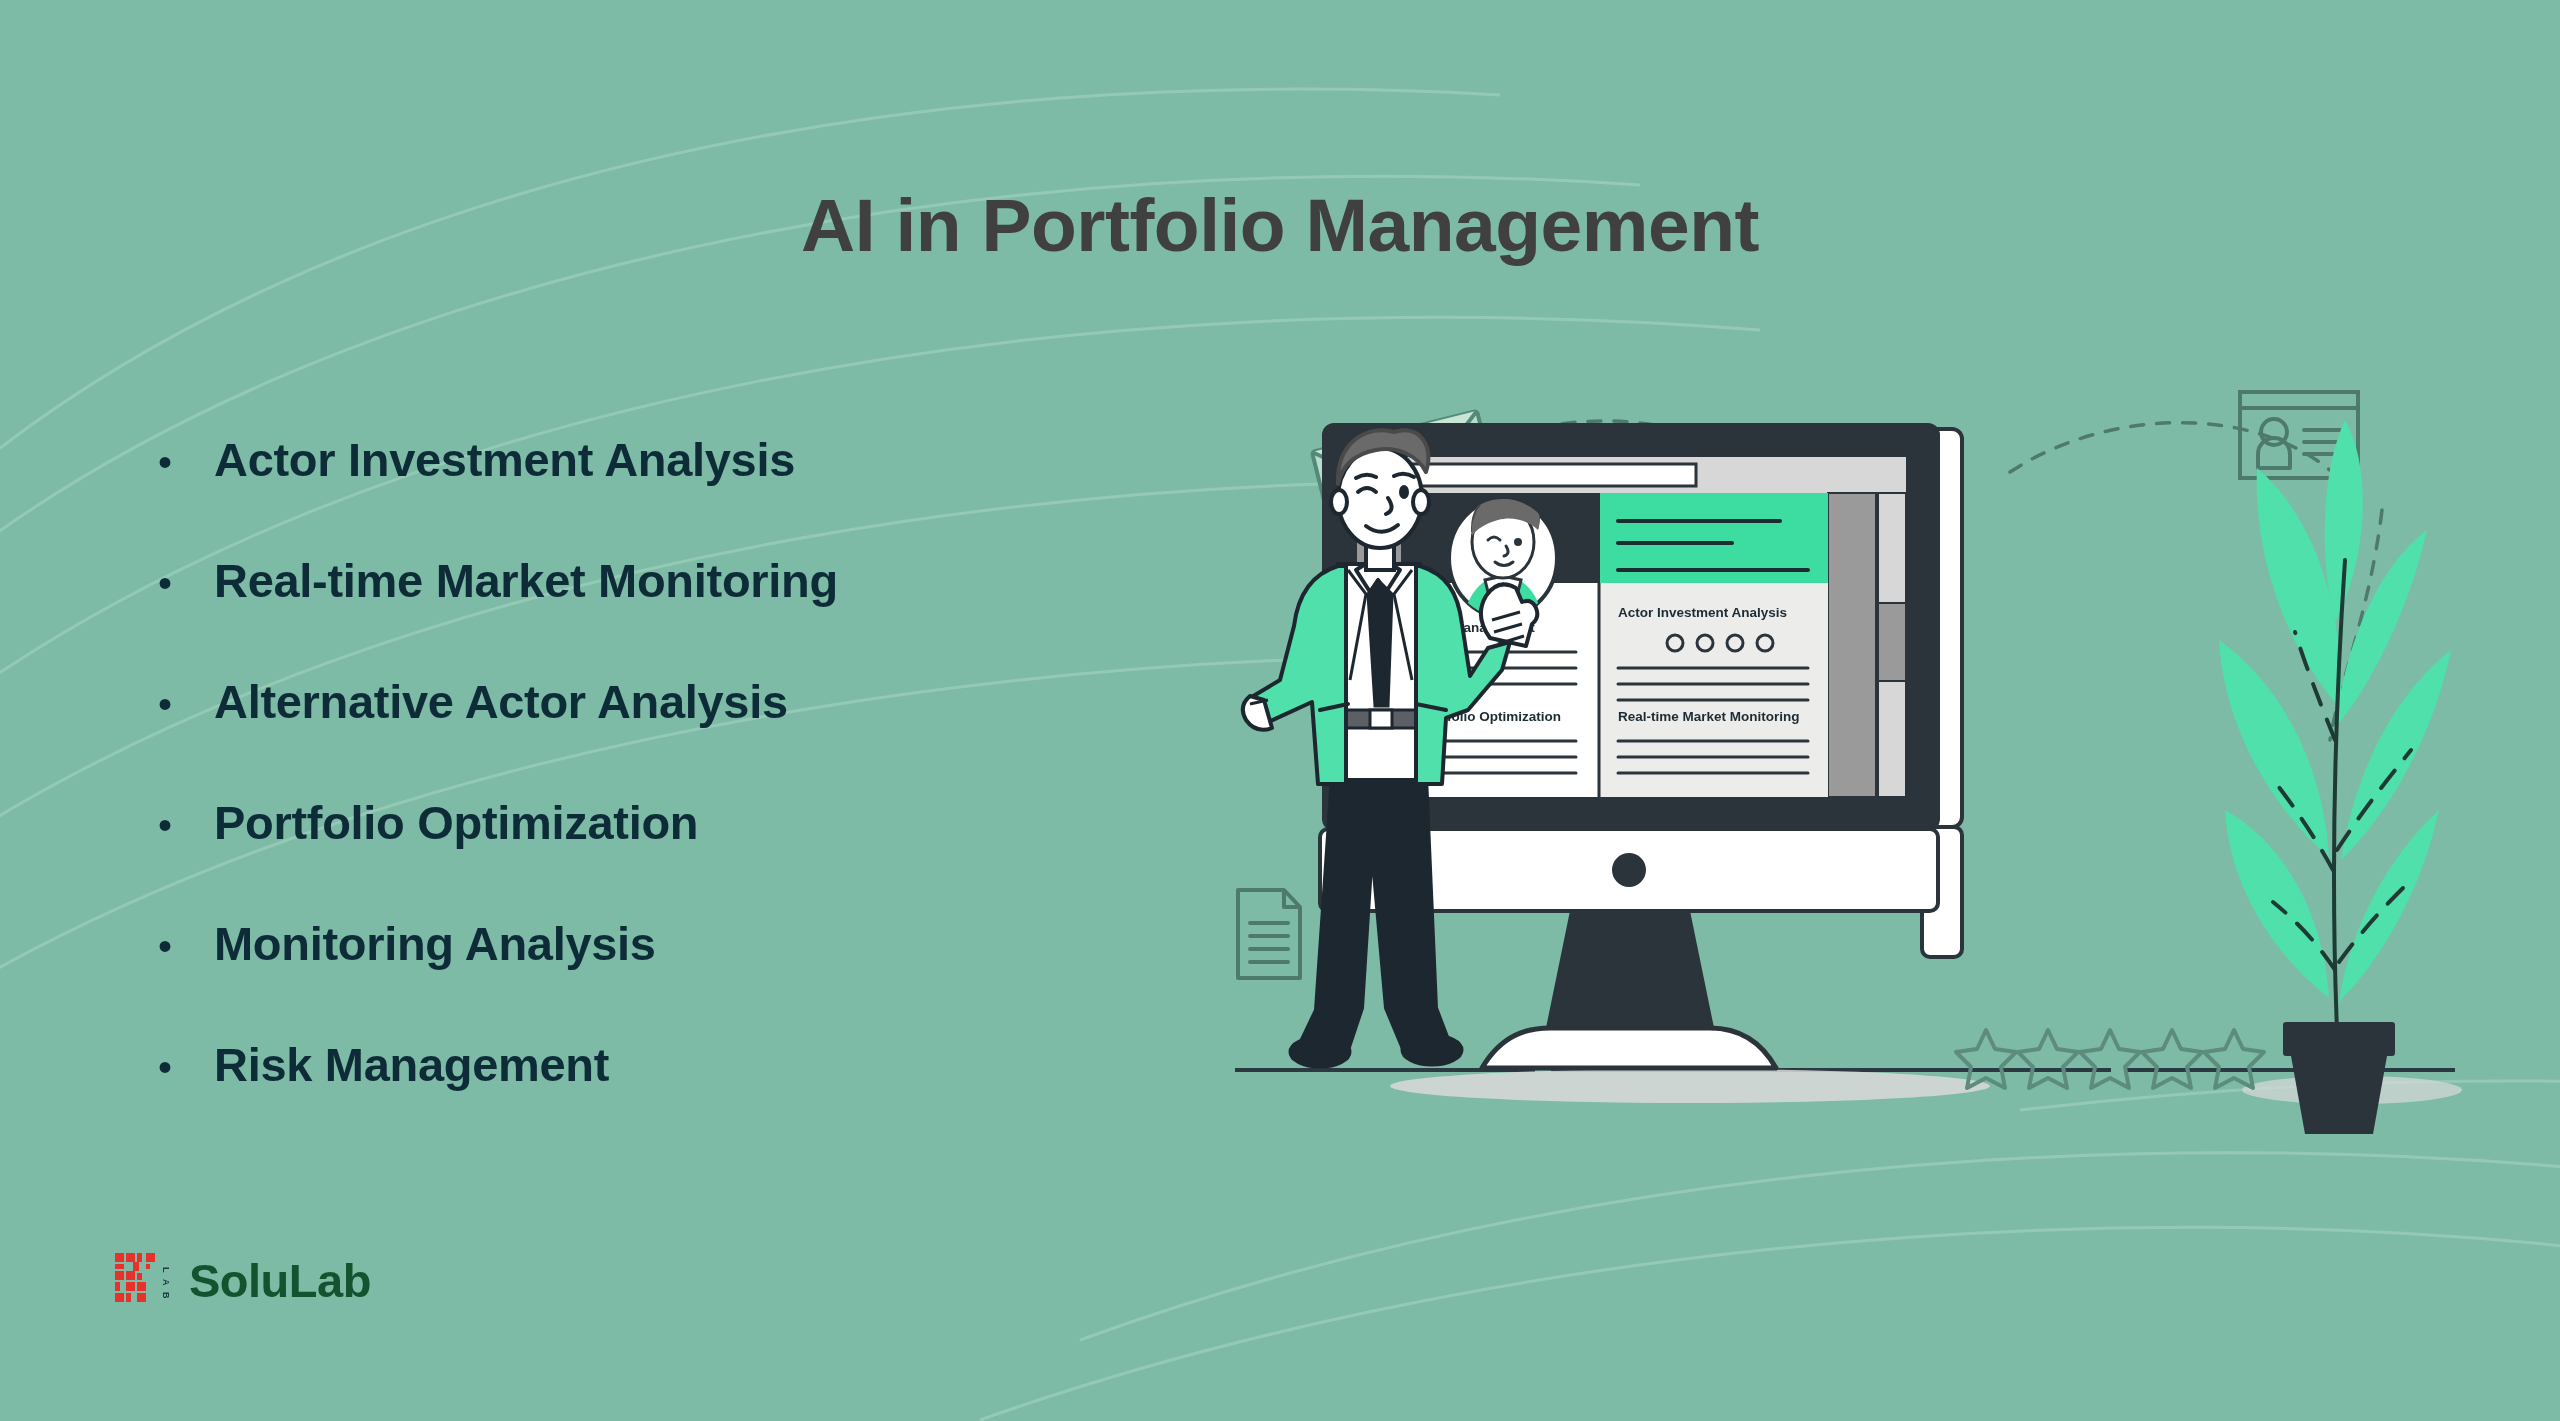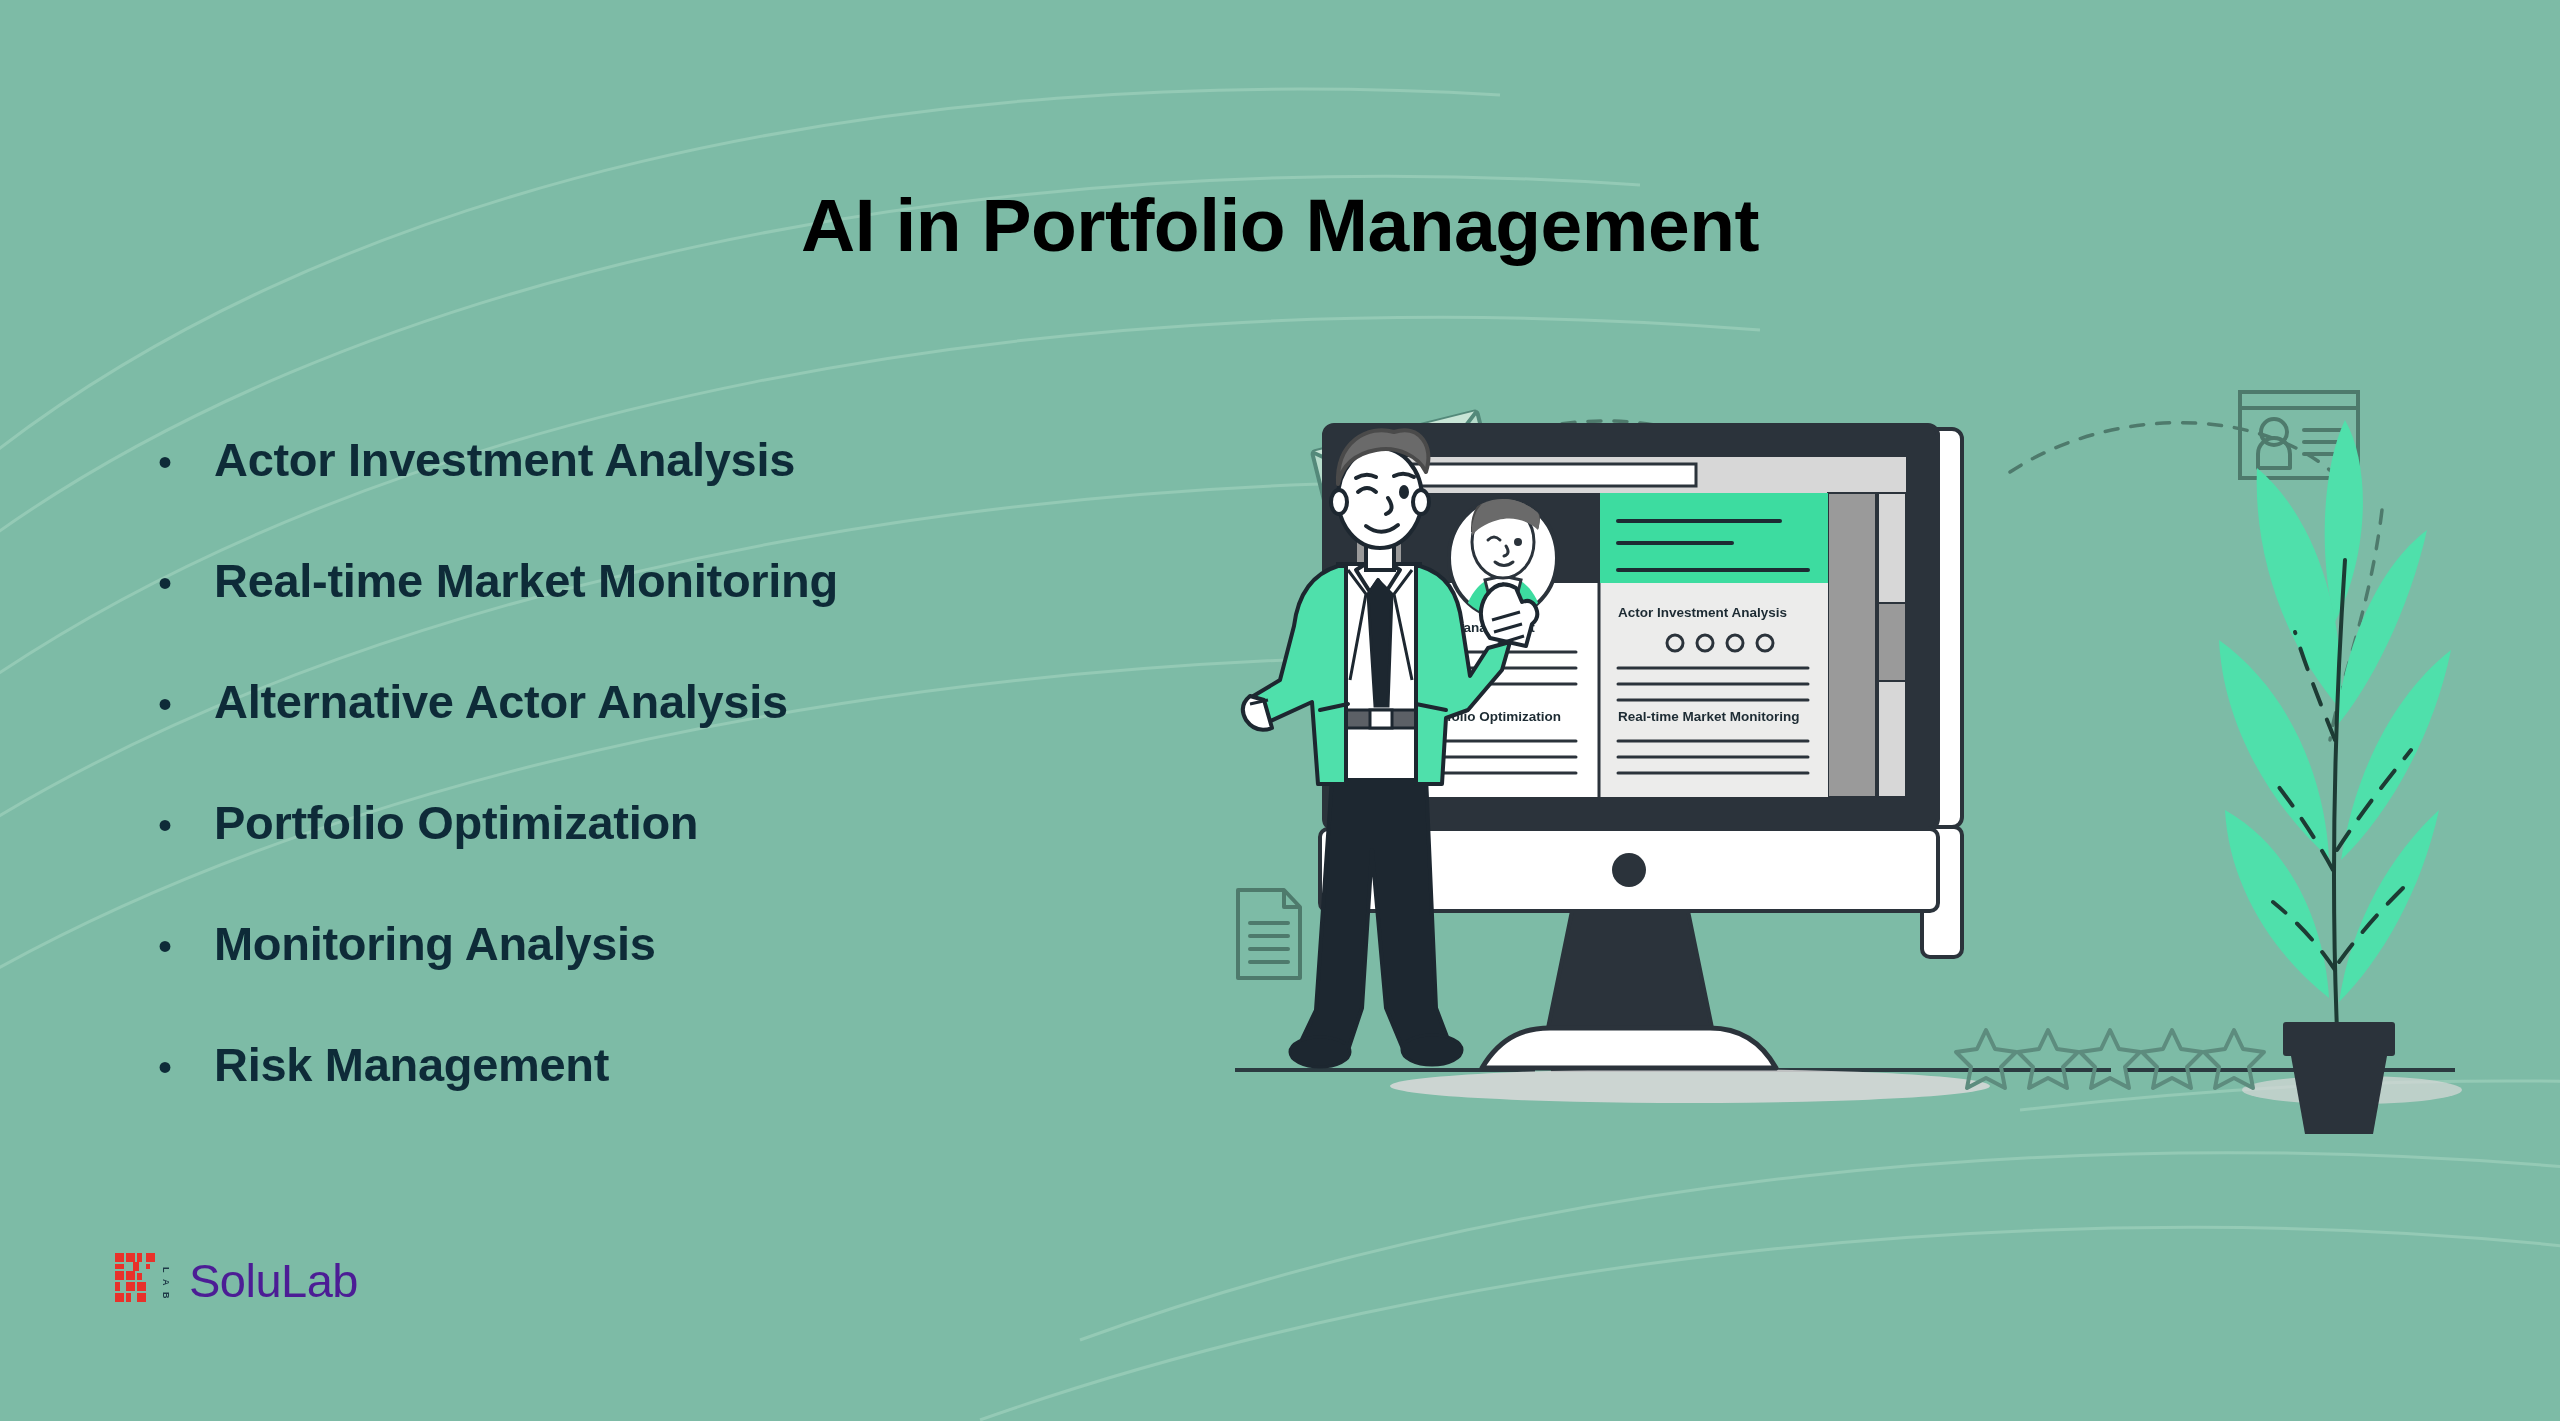--- a/index.html
+++ b/index.html
@@ -30,21 +30,21 @@
   
   #page-title {
     position: absolute;
     left: 0;
     top: 132px;
     width: 2560px;
     text-align: center;
     font-size: 75px;
     font-weight: 700;
     letter-spacing: -0.5px;
-    color: #000000;
+    color: #404040;
   }
 
   
   #feature-list {
     position: absolute;
     left: 158px;
     top: 432px;
     margin: 0;
     padding: 0;
     list-style: none;
@@ -76,22 +76,22 @@
     top: 1249px;
     display: flex;
     align-items: center;
     gap: 14px;
   }
   #logo-mark {
     display: block;
   }
   #logo-text {
     font-size: 47px;
-    font-weight: 400;
-    color: #4c1d95;
+    font-weight: 700;
+    color: #14532d;
     letter-spacing: -0.5px;
   }
 
   
   #illustration {
     position: absolute;
     left: 1220px;
     top: 380px;
   }
 </style>

